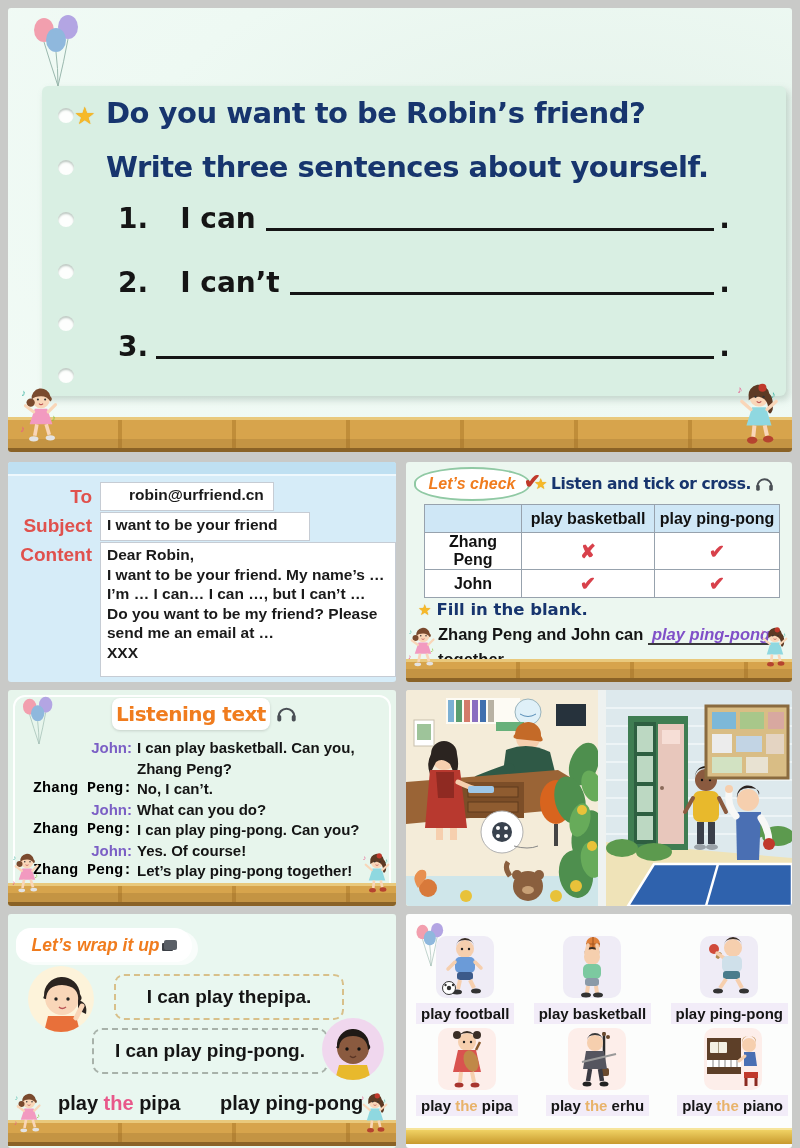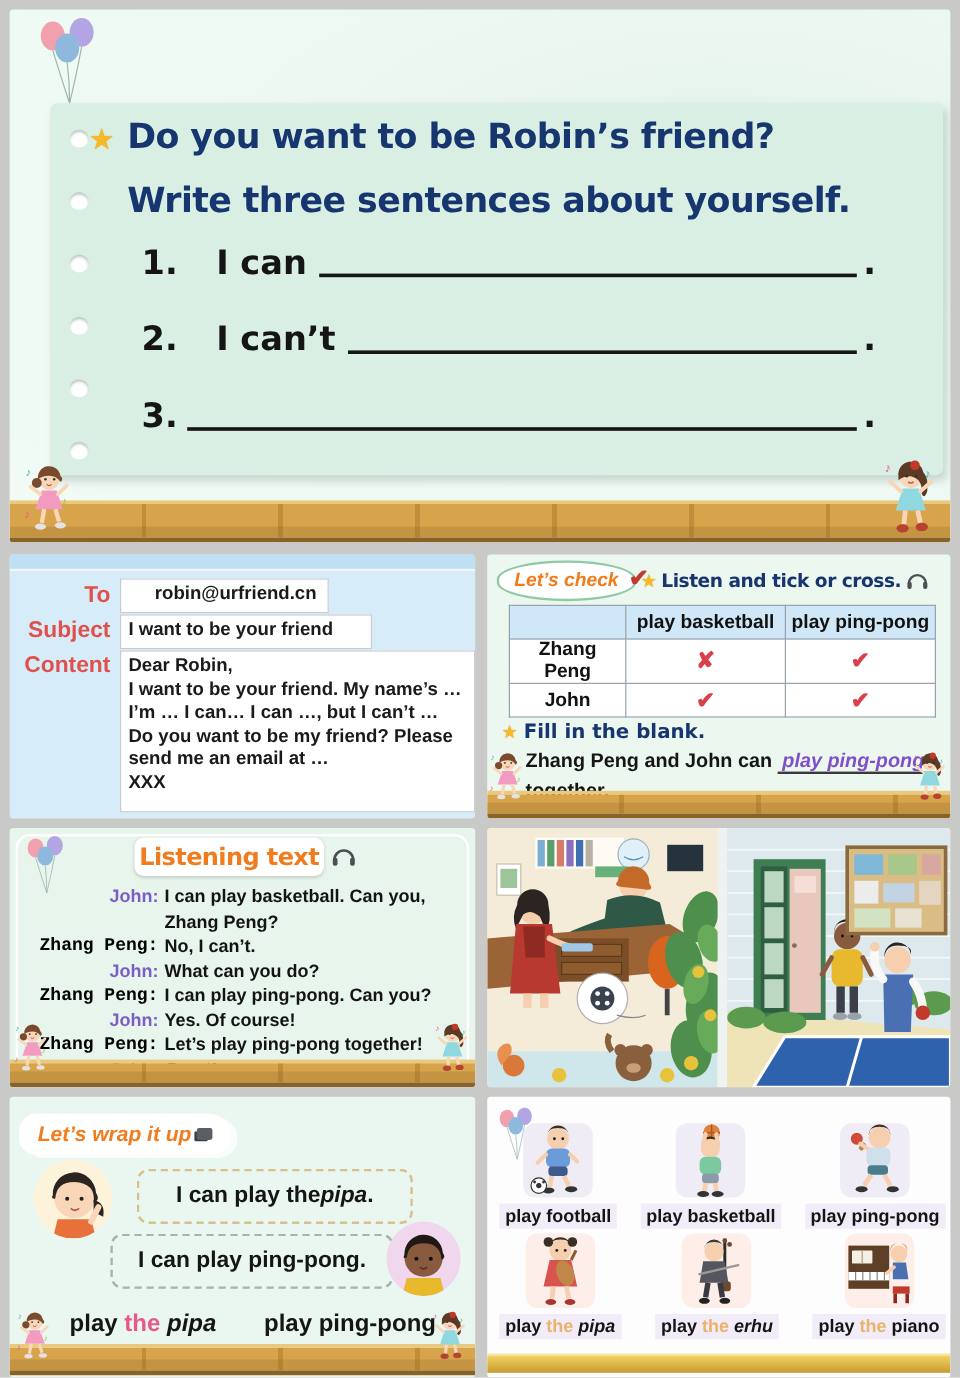--- a/index.html
+++ b/index.html
@@ -97,21 +97,21 @@
   .avatar{position:absolute;border-radius:50%;overflow:hidden;}
   #av-girl{left:20px;top:52px;width:66px;height:66px;background:#fdf3da;}
   #av-boy{left:314px;top:104px;width:62px;height:62px;background:#f0d7ee;}
   .bubble{position:absolute;border-radius:10px;display:flex;align-items:center;
           justify-content:center;font-weight:bold;font-size:19px;color:#151515;margin-left:10px;}
   #bub1{left:96px;top:60px;width:226px;height:42px;border:2px dashed #d8c08a;}
   #bub2{left:74px;top:114px;width:232px;height:42px;border:2px dashed #a8b2aa;}
   .phrase{position:absolute;top:178px;font-weight:bold;font-size:20px;color:#151515;white-space:nowrap;}
   #ph1{left:50px;} #ph2{left:212px;}
   .the-pink{color:#e8588a;}
-  .ital{font-style:italic;}
+  .ital{}
   #p-wrap .floor{height:19px;bottom:2px;}
 
   
   #p-cards{left:406px;top:914px;width:386px;height:234px;background:#fcfdfc;}
   .card-row{position:absolute;left:10px;right:4px;display:flex;justify-content:space-between;}
   .card-cell{display:flex;flex-direction:column;align-items:center;}
   .card{width:58px;height:62px;border-radius:10px;}
   .card.lav{background:#efecf6;} .card.pink{background:#fdeeea;}
   .card-label{margin-top:5px;background:#f2ecf8;padding:2px 5px;font-weight:bold;
               font-size:15px;color:#151515;white-space:nowrap;}

